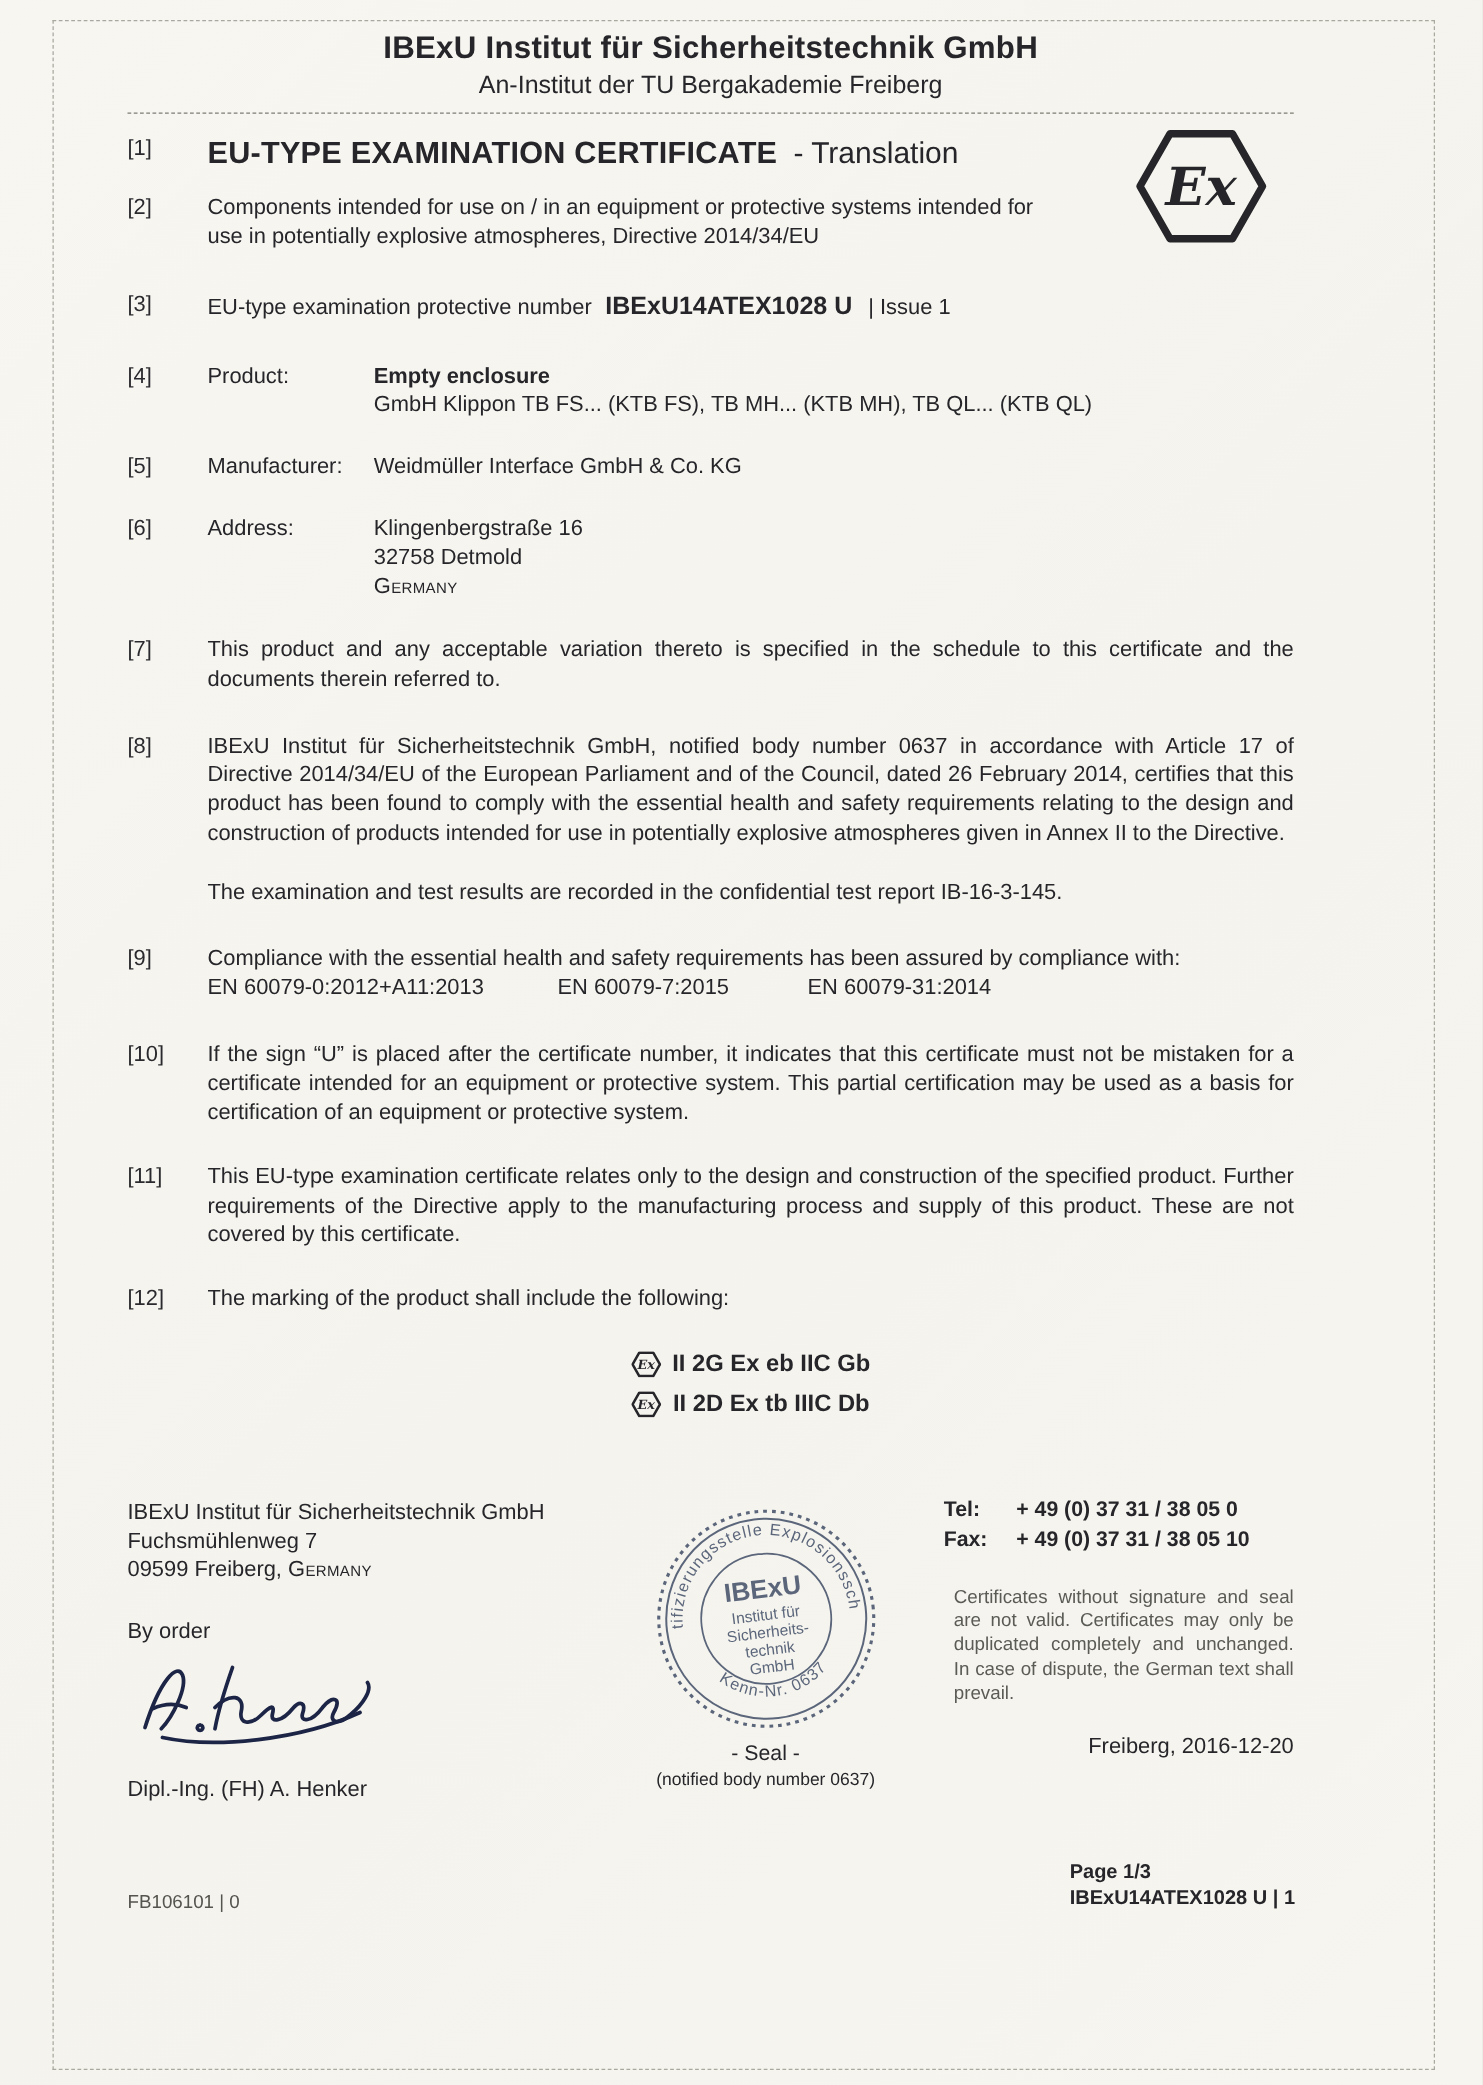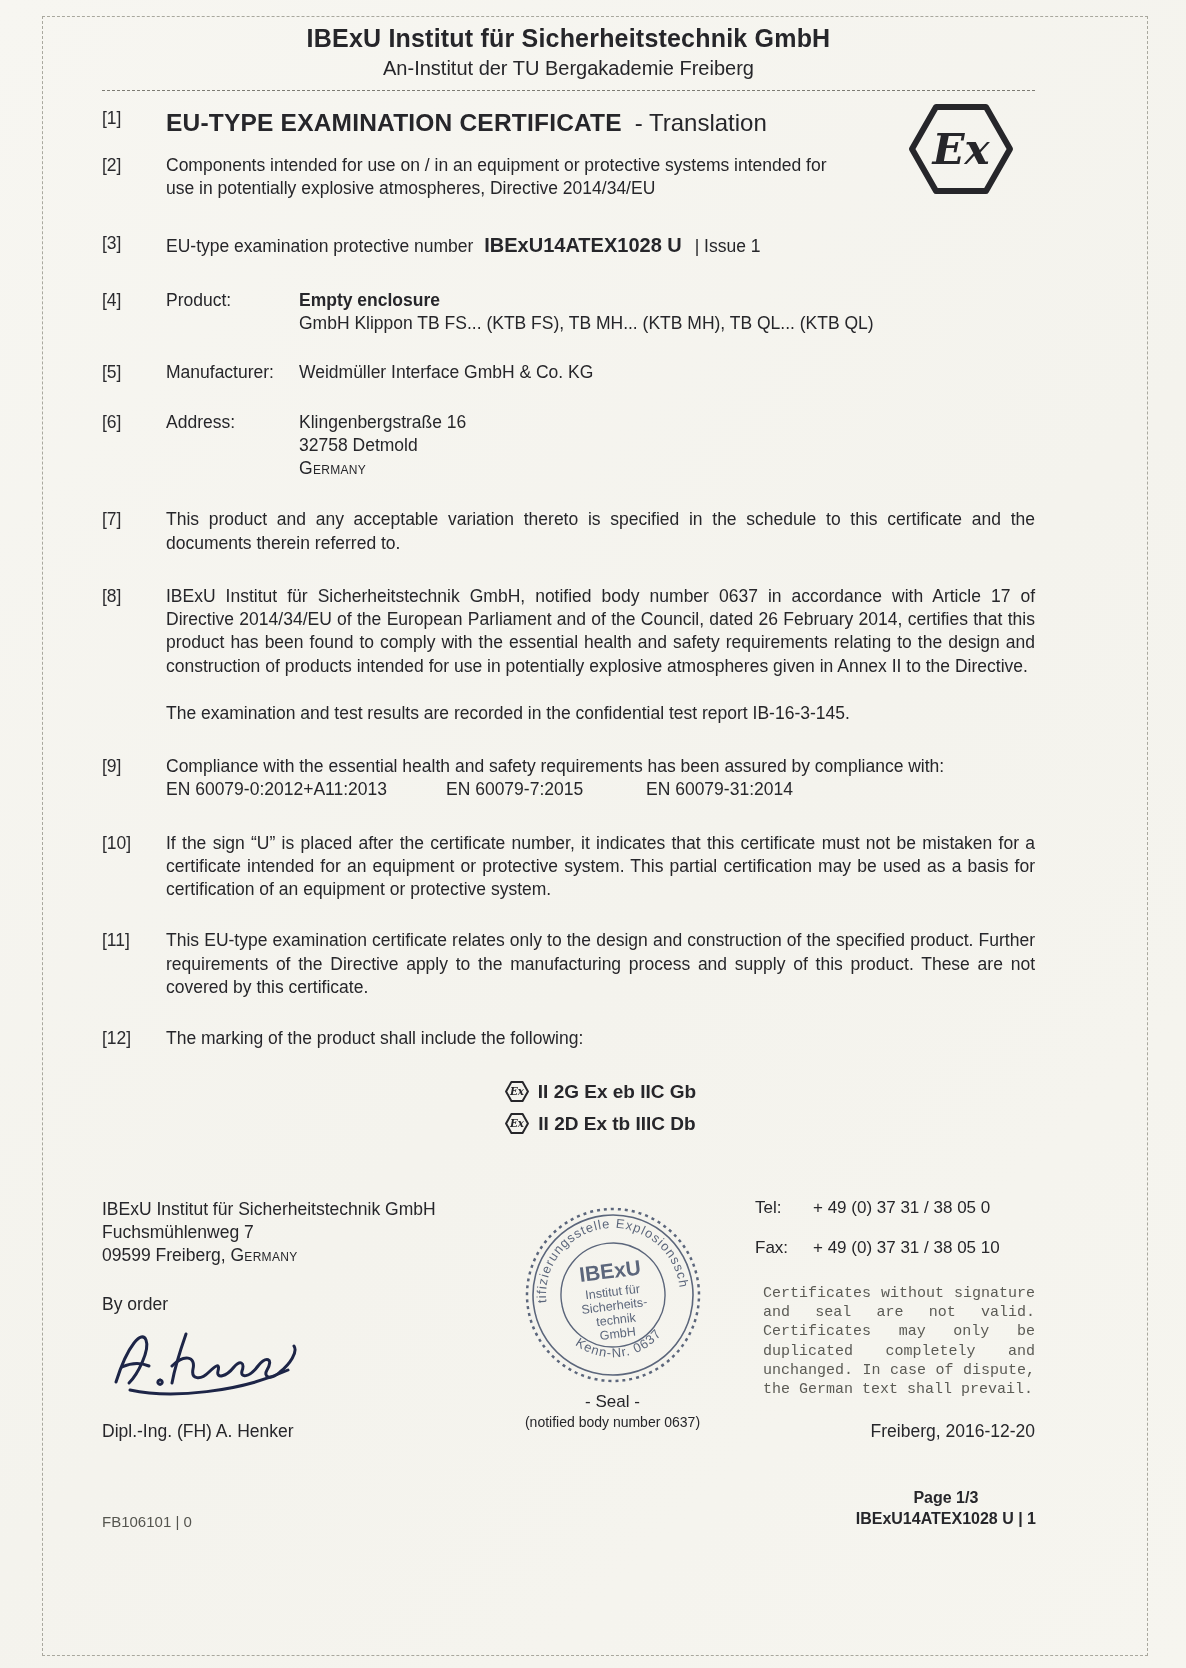--- a/index.html
+++ b/index.html
@@ -41,27 +41,27 @@
   .footer-cols { display:flex; margin-top:62px; }
   .f-left { width:368px; font-size:17.5px; line-height:1.32; }
   .f-center { width:285px; text-align:center; }
   .f-right { flex:1; font-size:17px; display:flex; flex-direction:column; }
   .by-order { margin-top:26px; }
   .signature-wrap { margin-top:4px; height:82px; }
   .signer { margin-top:18px; }
   .seal-wrap { margin-top:6px; }
   .seal-label { font-size:17px; margin-top:2px; }
   .seal-sub { font-size:14px; margin-top:2px; }
-  .telfax { display:grid; grid-template-columns:58px 1fr; row-gap:20px; }
-  .disclaimer { margin-top:26px; font-size:15px; line-height:1.28; color:#5b5b55; text-align:justify; width:272px; margin-left:auto;font-family:Liberation Mono, monospace; }
+  .telfax { display:grid; grid-template-columns:58px 1fr; row-gap:4px;font-weight:bold; }
+  .disclaimer { margin-top:26px; font-size:15px; line-height:1.28; color:#5b5b55; text-align:justify; width:272px; margin-left:auto; }
   .place-date { margin-top:22px; text-align:right; font-size:17.5px; }
 
   .bottom-strip { position:absolute; left:102px; right:150px; bottom:138px; display:flex; justify-content:space-between; align-items:flex-end; }
   .form-no { font-size:15px; color:#55554f; }
-  .bottom-right { text-align:center; font-size:16px; font-weight:bold; line-height:1.35; }
+  .bottom-right { text-align:left; font-size:16px; font-weight:bold; line-height:1.35; }
 
   .seal-svg { transform:rotate(-7deg); opacity:.88; }
 </style>
 </head>
 <body>
 
 <div class="page">
   <div class="scan-frame"></div>
 
   <div class="ex-logo-top">

